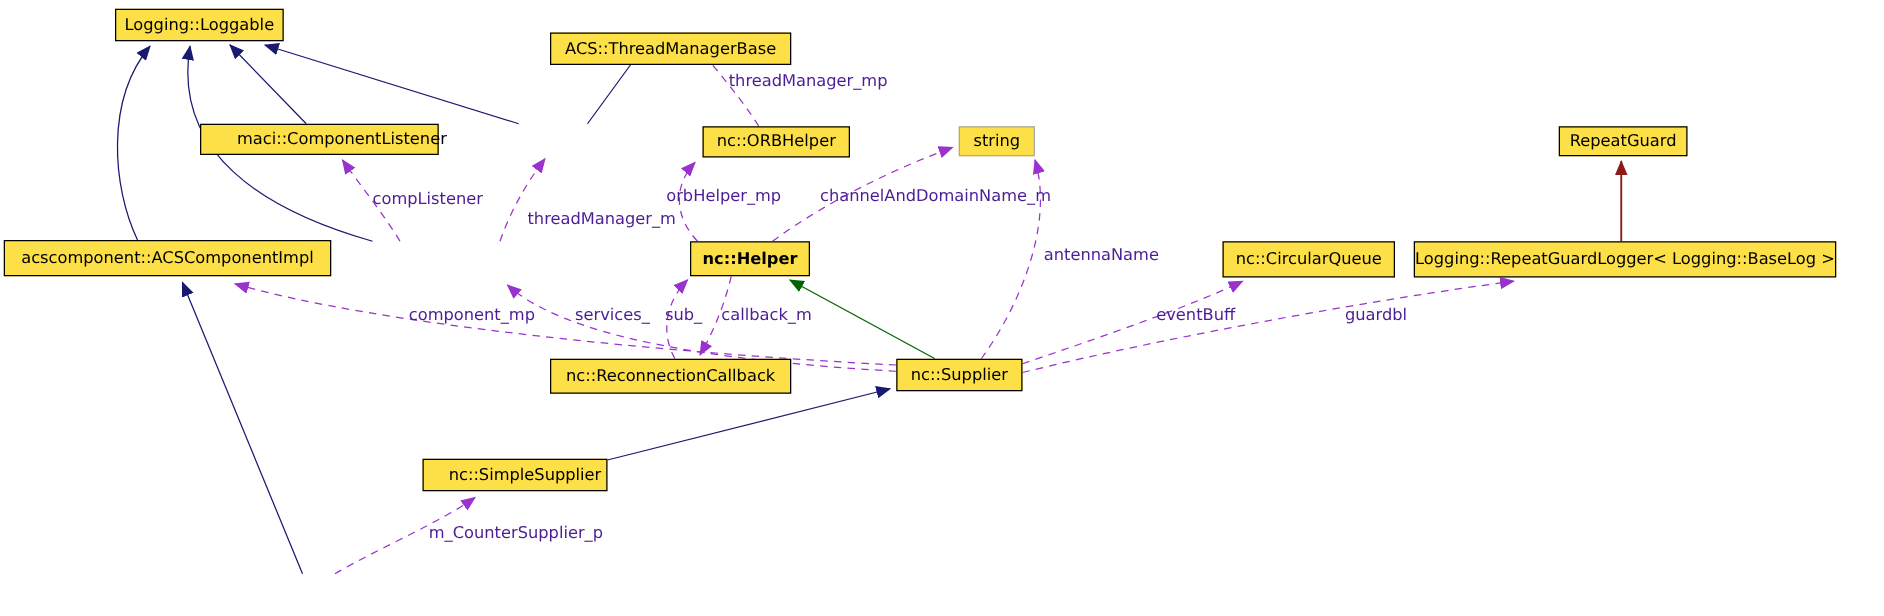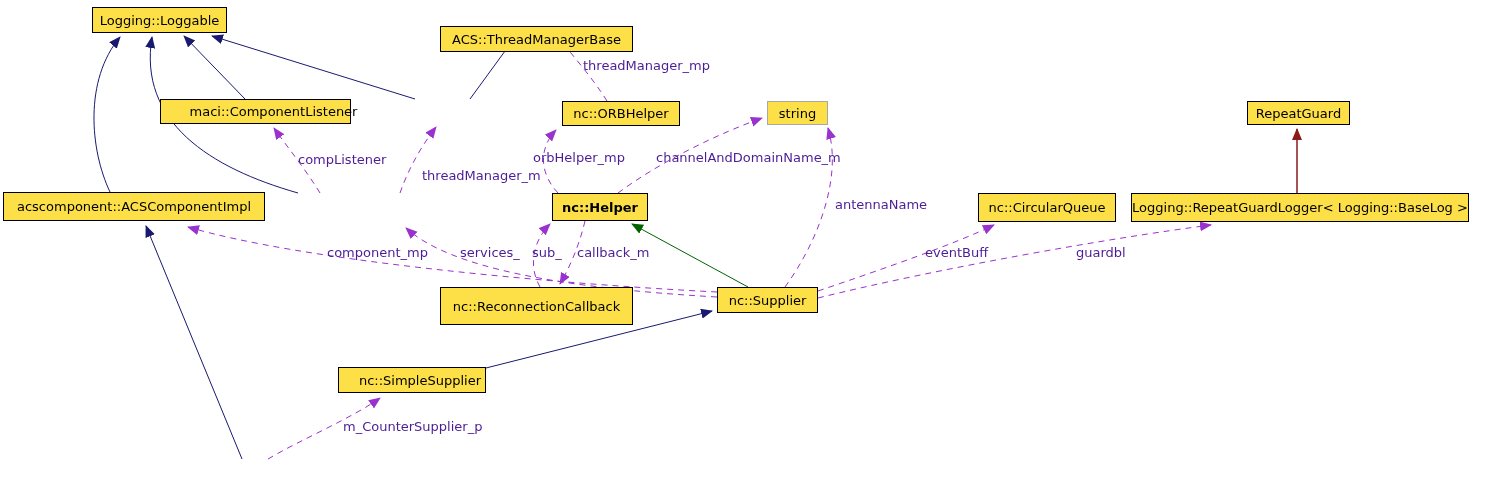--- a/index.html
+++ b/index.html
@@ -83,21 +83,21 @@
   <div class="node" style="left:92px;top:7px;width:135px;height:26px;">Logging::Loggable</div>
   <div class="node" style="left:440px;top:6px;width:193px;height:26px;margin-top:20px;">ACS::ThreadManagerBase</div>
   <div class="node" style="left:160px;top:99px;width:191px;height:25px;padding-left:36px;">maci::ComponentListener</div>
   <div class="node" style="left:562px;top:101px;width:118px;height:25px;">nc::ORBHelper</div>
   <div class="node external" style="left:767px;top:101px;width:61px;height:24px;">string</div>
   <div class="node" style="left:1247px;top:101px;width:103px;height:24px;">RepeatGuard</div>
   <div class="node" style="left:3px;top:192px;width:262px;height:29px;">acscomponent::ACSComponentImpl</div>
   <div class="node" style="left:552px;top:193px;width:96px;height:28px;font-weight:bold;">nc::Helper</div>
   <div class="node" style="left:978px;top:193px;width:138px;height:29px;">nc::CircularQueue</div>
   <div class="node" style="left:1131px;top:193px;width:338px;height:29px;">Logging::RepeatGuardLogger&lt; Logging::BaseLog &gt;</div>
-  <div class="node" style="left:440px;top:287px;width:193px;height:38px;">nc::ReconnectionCallback</div>
+  <div class="node" style="left:440px;top:287px;width:193px;height:28px;">nc::ReconnectionCallback</div>
   <div class="node" style="left:717px;top:287px;width:101px;height:26px;">nc::Supplier</div>
   <div class="node" style="left:338px;top:367px;width:148px;height:26px;padding-left:16px;">nc::SimpleSupplier</div>
 
   <div class="lbl" style="left:583px;top:58px;">threadManager_mp</div>
   <div class="lbl" style="left:298px;top:152px;">compListener</div>
   <div class="lbl" style="left:422px;top:152px;margin-top:16px;">threadManager_m</div>
   <div class="lbl" style="left:533px;top:150px;">orbHelper_mp</div>
   <div class="lbl" style="left:656px;top:150px;">channelAndDomainName_m</div>
   <div class="lbl" style="left:835px;top:197px;">antennaName</div>
   <div class="lbl" style="left:327px;top:245px;">component_mp</div>

